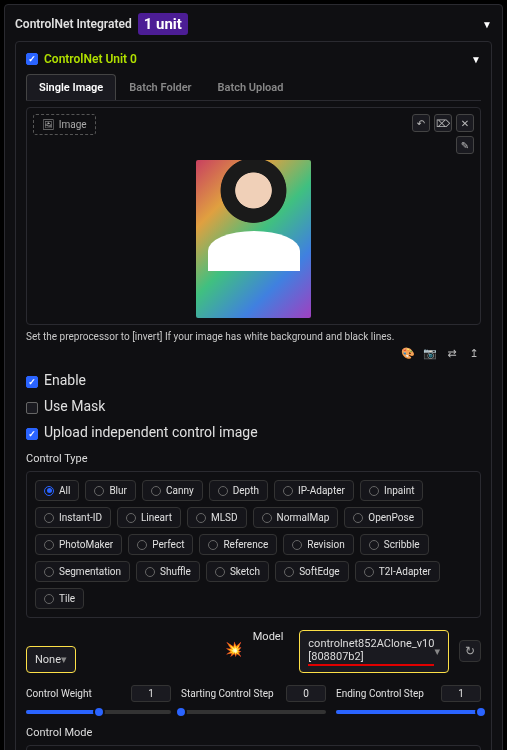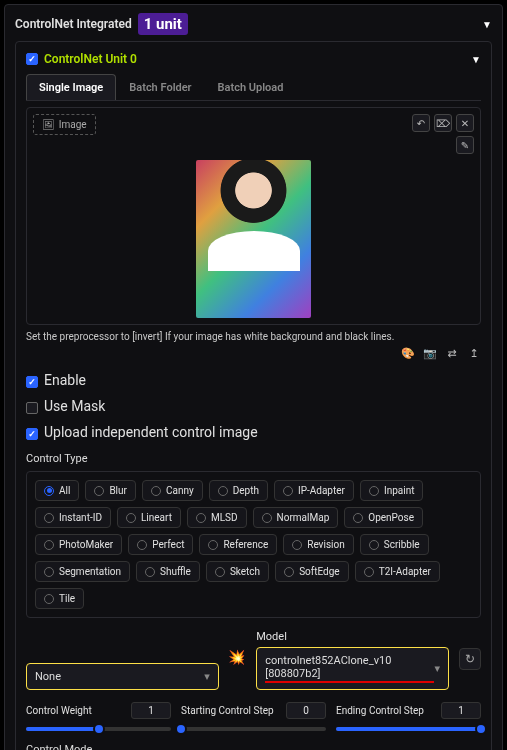--- a/index.html
+++ b/index.html
@@ -31,21 +31,21 @@
 .checks { display: flex; flex-wrap: wrap; gap: 10px 0; margin-top: 12px; }
 .check-item { display: flex; align-items: flex-end; gap: 6px; width: 33%; font-size: 14px; }
 .check-item.full { width: 100%; }
 .section-label { font-size: 11px; color: #ddd; margin-top: 12px; margin-bottom: 6px; }
 .radio-grid { display: flex; flex-wrap: wrap; gap: 6px; border: 1px solid #2a2a30; border-radius: 4px; padding: 8px; }
 .radio { display: flex; align-items: center; gap: 5px; padding: 4px 8px; border: 1px solid #333; border-radius: 4px; background: #15151a; cursor: pointer; font-size: 10px; white-space: nowrap; }
 .rdot { width: 10px; height: 10px; border: 1px solid #666; border-radius: 50%; display: inline-flex; align-items: center; justify-content: center; flex-shrink:0; }
 .rdot.on { border-color: #2a64ff; }
 .rdot.on::after { content: ""; width: 5px; height: 5px; background: #2a64ff; border-radius: 50%; }
 .two-col { display: flex; gap: 10px; margin-top: 12px; align-items:flex-end; }
-.col { flex: 1; display:flex; flex-direction:column; gap:4px; }
+.col { flex: 1; display:flex; flex-direction:row; gap:16px; }
 .select { background: #1a1a20; border: 1px solid #fde047; border-radius: 4px; padding: 6px 8px; display: flex; justify-content: space-between; align-items: center; color: #ddd; font-size: 11px; }
 .select .arr { color: #888; }
 .spark { color: #ff8030; font-size: 14px; align-self: center; padding-bottom: 6px;}
 .reload { width:22px;height:22px;border:1px solid #333;background:#1a1a20;border-radius:4px;display:flex;align-items:center;justify-content:center;color:#aaa;font-size:12px;align-self:center;margin-bottom:2px;}
 .underline-red { border-bottom: 2px solid #e00000; padding-bottom: 1px; }
 .sliders { display: flex; gap: 10px; margin-top: 12px; }
 .slider-col { flex: 1; display: flex; flex-direction: column; gap: 4px; }
 .slider-head { display: flex; justify-content: space-between; align-items: center; font-size: 10px; }
 .numbox { background: #1a1a20; border: 1px solid #333; border-radius: 3px; padding: 2px 10px; font-size: 10px; min-width:40px; text-align:center; }
 .track { height: 4px; background: #333; border-radius: 2px; position: relative; margin-top:4px; }

